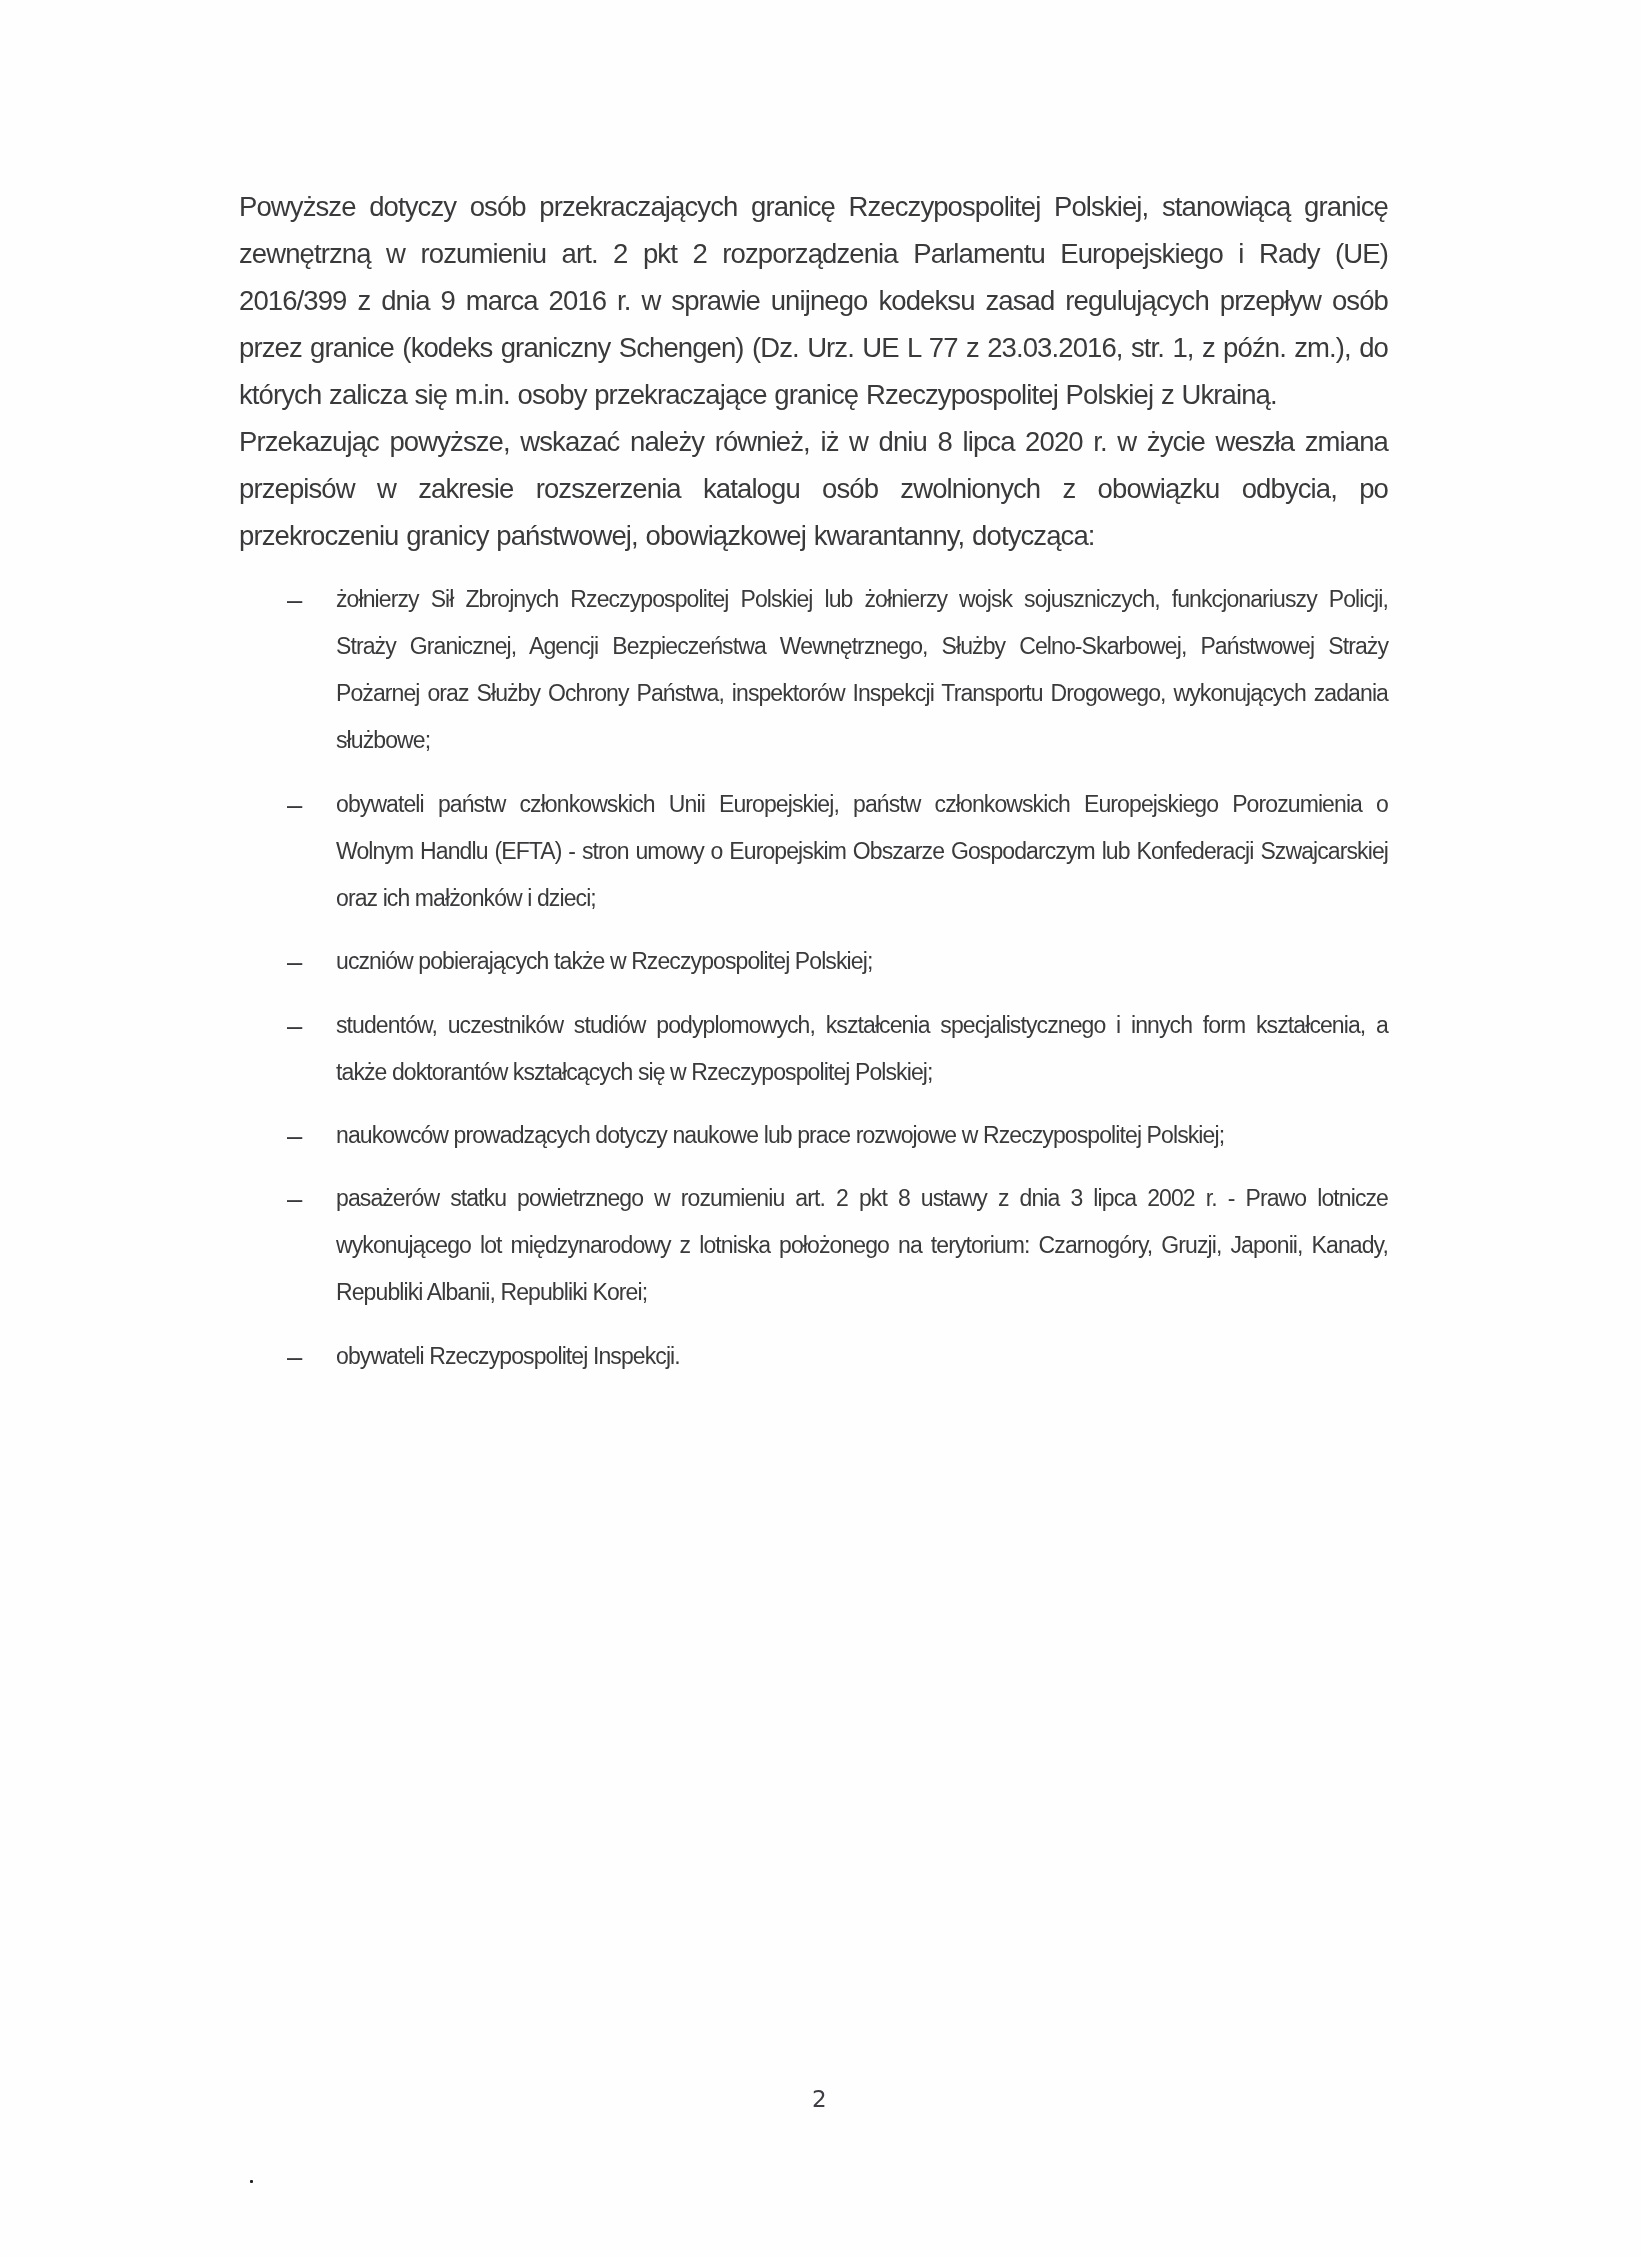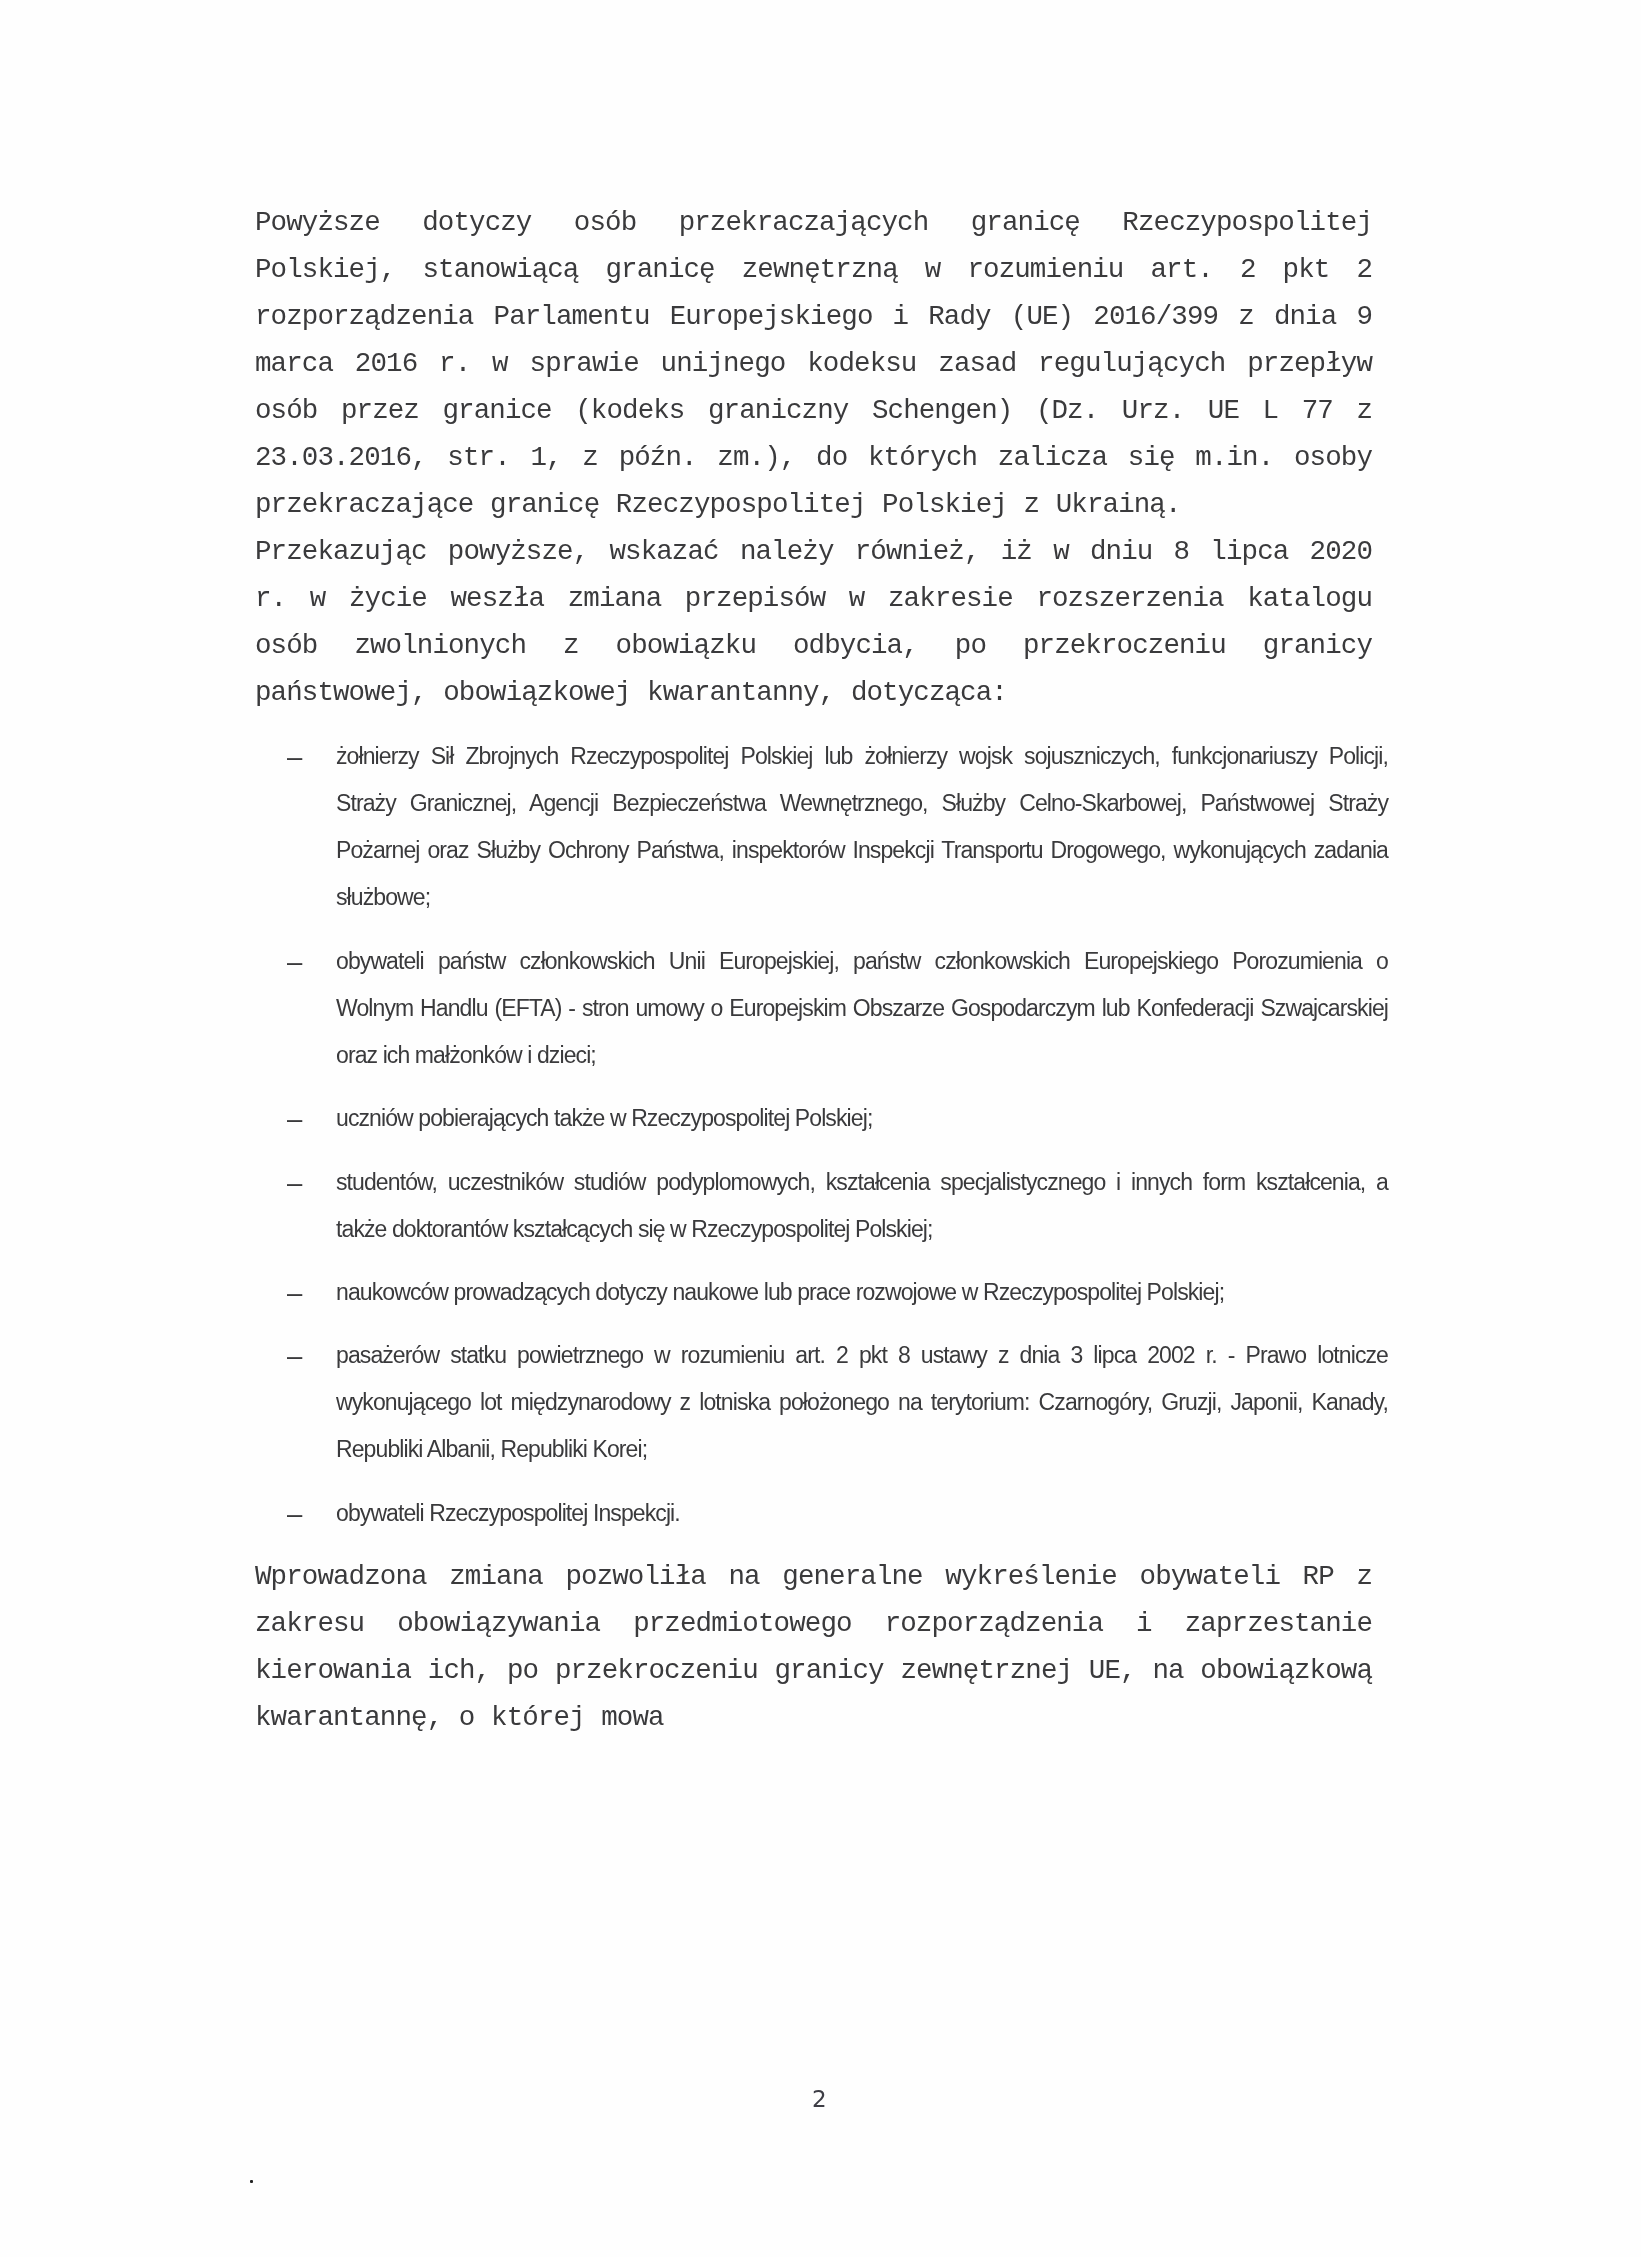--- a/index.html
+++ b/index.html
@@ -27,22 +27,21 @@
     left: 239px;
     top: 183px;
     width: 1149px;
   }
   .para {
     font-size: 27.5px;
     line-height: 47px;
     text-align: justify;
     letter-spacing: -0.9px;
     word-spacing: 1px;
-    margin: 16px;
-    font-family: Liberation Mono, monospace;
+    margin: 0;
   }
   .para.p1 { margin-bottom: 0; }
   .para.p2 { margin-top: 0; }
   .list {
     margin: 17.4px 0 0 0;
     padding: 0;
     list-style: none;
   }
   .list-item {
     position: relative;
@@ -116,20 +115,19 @@
       <li class="list-item">
         <span class="dash">–</span>
         <span class="text">pasażerów statku powietrznego w rozumieniu art. 2 pkt 8 ustawy z dnia 3 lipca 2002 r. - Prawo lotnicze wykonującego lot międzynarodowy z lotniska położonego na terytorium: Czarnogóry, Gruzji, Japonii, Kanady, Republiki Albanii, Republiki Korei;</span>
       </li>
       <li class="list-item">
         <span class="dash">–</span>
         <span class="text">obywateli Rzeczypospolitej Inspekcji.</span>
       </li>
     </ul>
 
-    <p class="para p3">Wprowadzona zmiana pozwoliła na generalne wykreślenie obywateli RP z zakresu obowiązywania przedmiotowego rozporządzenia i zaprzestanie kierowania ich, po przekroczeniu granicy zewnętrznej UE, na obowiązkową kwarantannę, o której mowa</p>
   </div>
 
   <div class="page-number">2</div>
 
   <div class="speck" style="left:250px; top:2180px;"></div>
 </div>
 
 
 </body></html>

